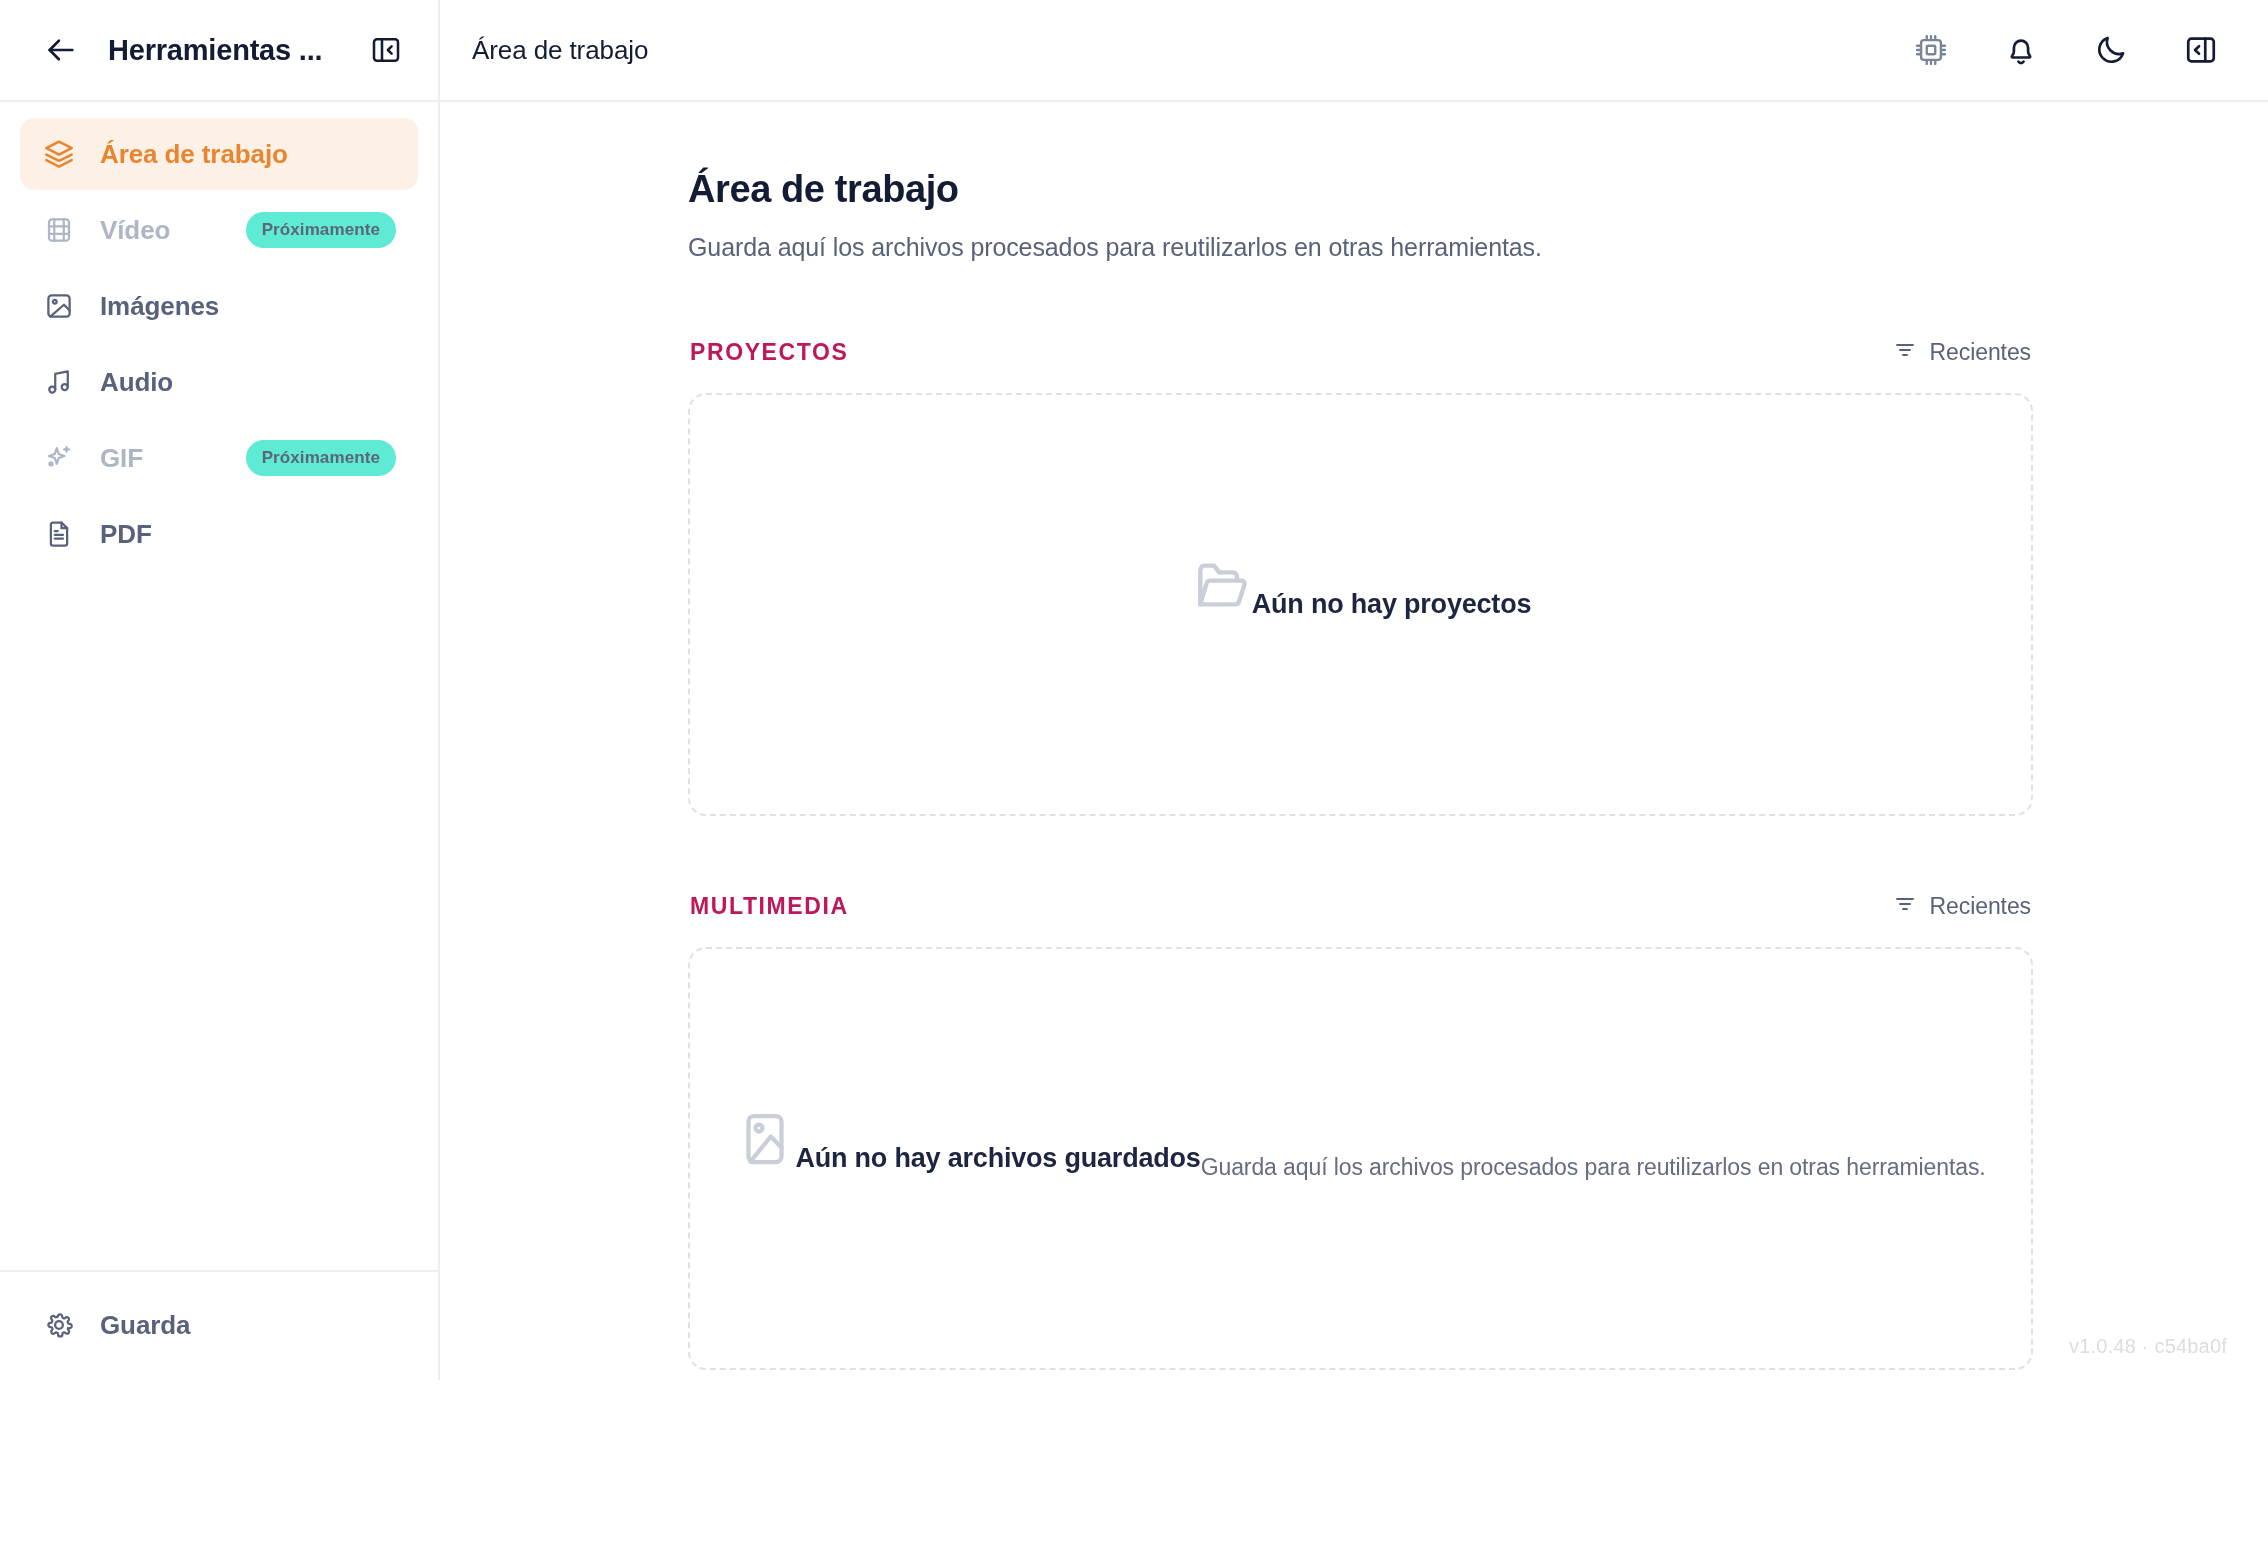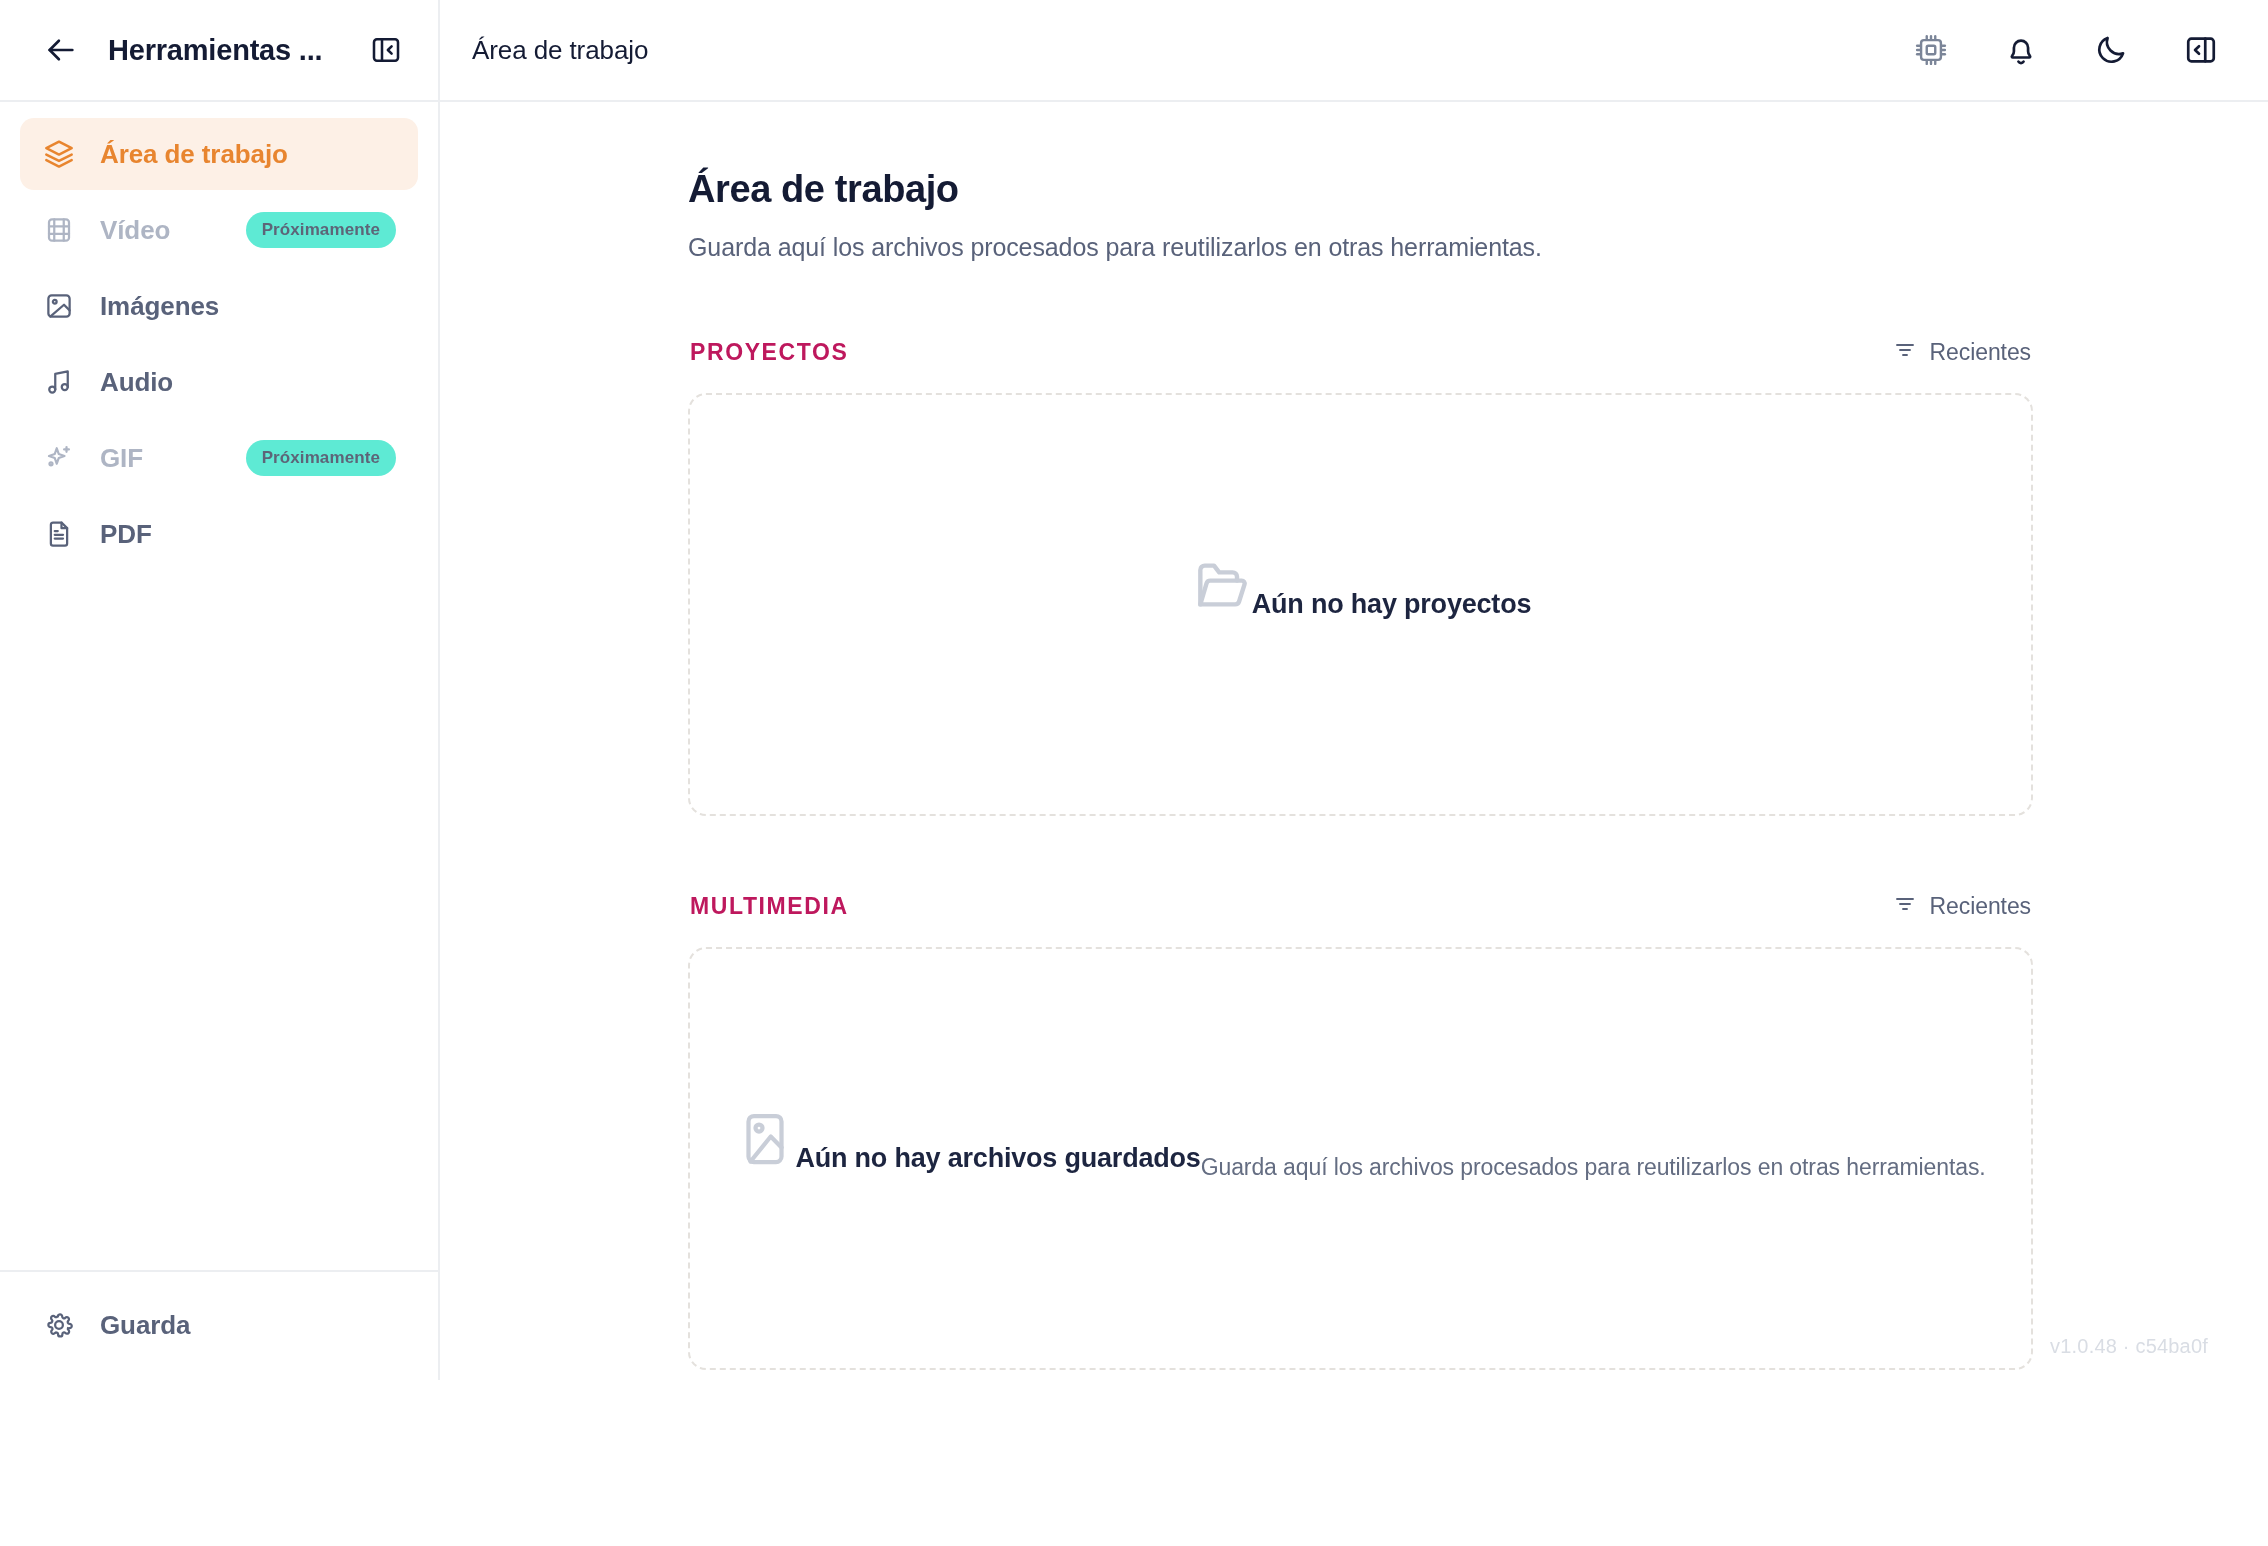--- a/index.html
+++ b/index.html
@@ -89,21 +89,21 @@
     border-radius: 18px;
     height: 423px;
     display: flex; flex-direction: row;
     align-items: center; justify-content: center;
   }
   .empty-icon { color: #c9ced8; margin-bottom: 36px; }
   .empty-title { font-size: 27px; font-weight: 700; color: #1d2540; letter-spacing: -0.2px; }
   .empty-sub { margin-top: 18px; font-size: 23px; color: #646d82; letter-spacing: -0.1px; }
 
   .version {
-    position: absolute; right: 60px; bottom: 22px;
+    position: absolute; right: 41px; bottom: 22px;
     font-size: 20px; color: #d9dde4; letter-spacing: 0.2px;
   }
 </style>
 </head>
 <body>
 
 <div class="app">
 
   <div class="topbar">
 

